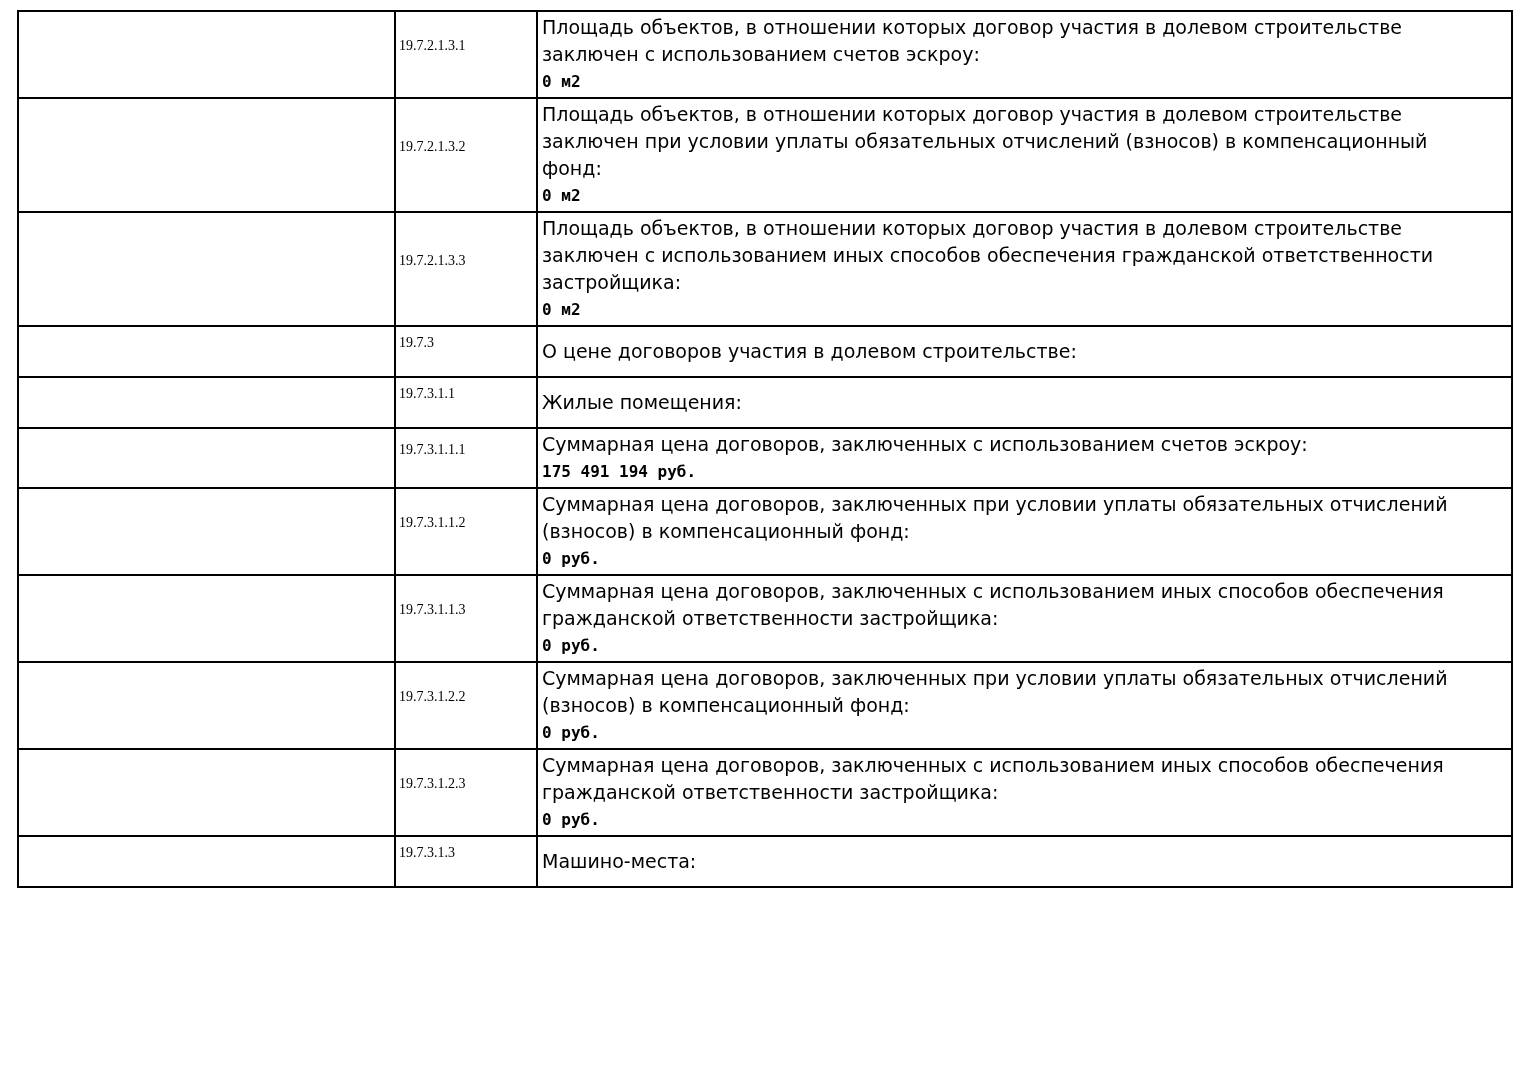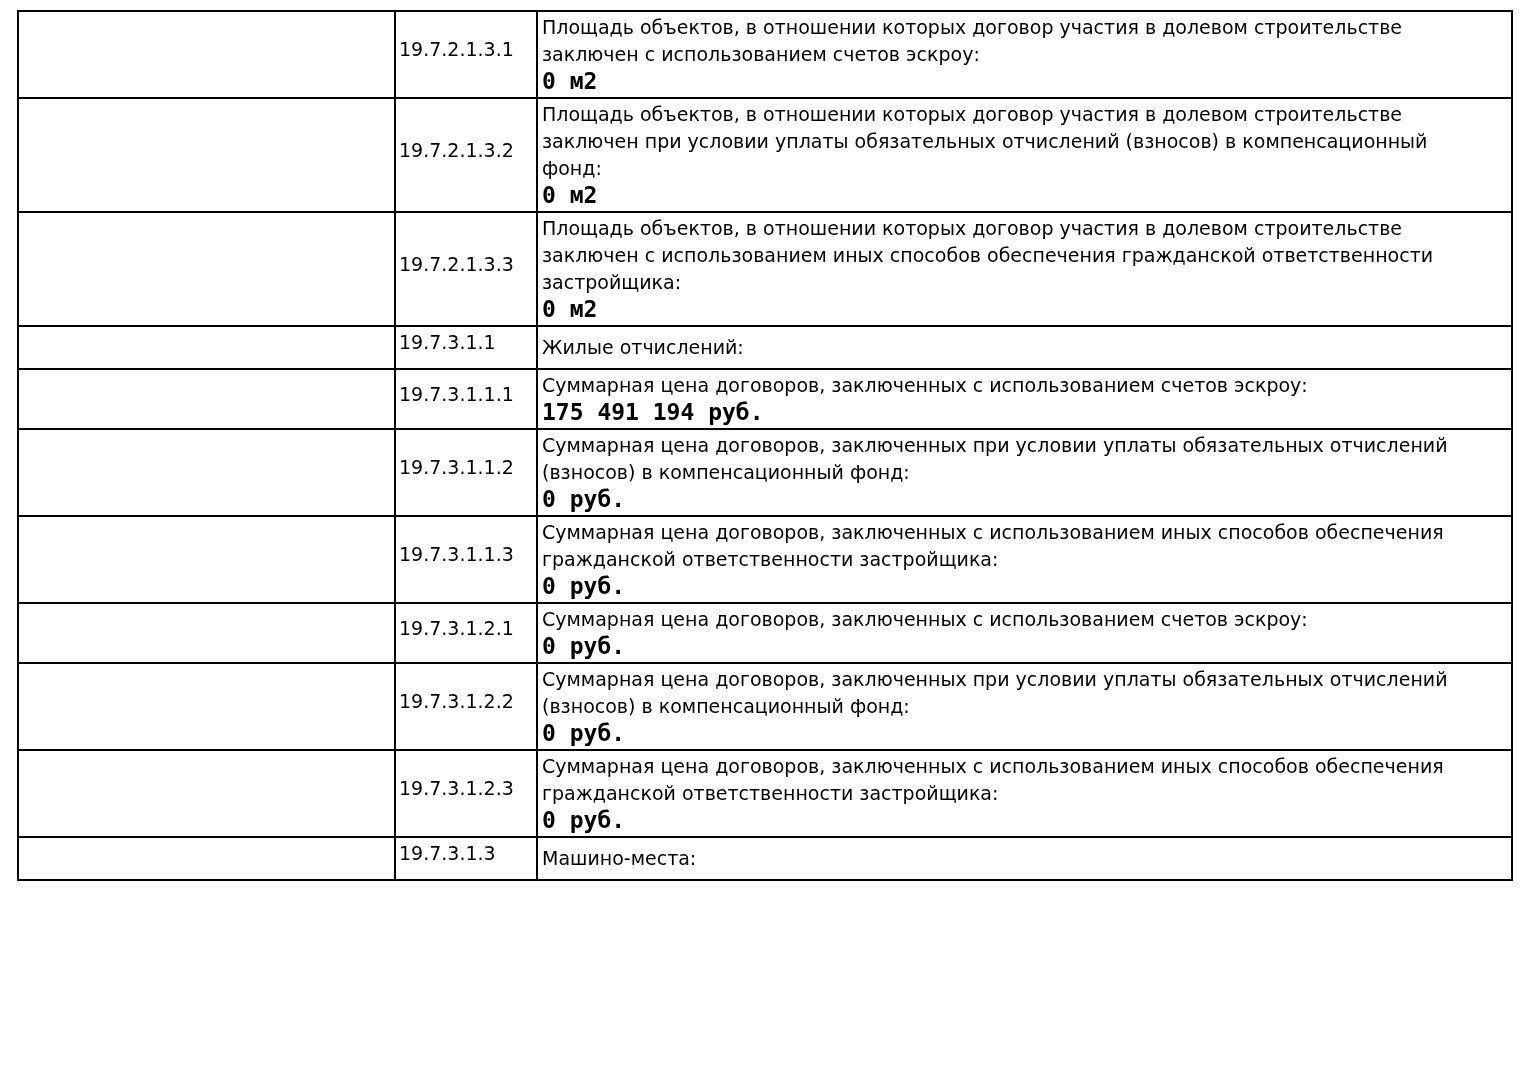--- a/index.html
+++ b/index.html
@@ -23,38 +23,39 @@
     table-layout: fixed;
   }
   table.decl td {
     border: 2px solid #000000;
     vertical-align: middle;
     overflow: hidden;
   }
   td.c-spacer { width: 373px; }
   td.c-num {
     width: 136px;
-    font-size: 19px;
+    font-size: 14px;
     line-height: 27px;
-    padding: 2px 1px 12px 3px;
+    padding: 2px 1px 20px 3px;
     white-space: nowrap;
+    font-family: Liberation Serif, serif;
   }
   td.c-text {
     font-size: 19px;
     line-height: 27px;
     padding: 2px 4px 2px 4px;
     margin-left: 12px;
   }
   .row-label {
     white-space: pre-line;
   }
   .row-value {
     font-family: "DejaVu Sans Mono", "Liberation Mono", monospace;
     font-weight: bold;
-    font-size: 23px;
+    font-size: 16px;
     line-height: 27px;
     white-space: pre;
   }
 </style>
 </head>
 <body>
 
 <table class="decl">
   <tbody>
   <tr>
@@ -88,29 +89,39 @@
       <span>19.7.2.1.3.3</span>
     </td>
     <td class="c-text">
       <div class="row-label">Площадь объектов, в отношении которых договор участия в долевом строительстве
 заключен с использованием иных способов обеспечения гражданской ответственности
 застройщика:</div>
       <div class="row-value">0 м2</div>
     </td>
   </tr>
 
+  <tr>
+    <td class="c-spacer"></td>
+    <td class="c-num">
+      <span>19.7.3</span>
+    </td>
+    <td class="c-text">
+      <div class="row-label">О цене договоров участия в долевом строительстве:</div>
+
+    </td>
+  </tr>
 
 
   <tr>
     <td class="c-spacer"></td>
     <td class="c-num">
       <span>19.7.3.1.1</span>
     </td>
     <td class="c-text">
-      <div class="row-label">Жилые отчислений:</div>
+      <div class="row-label">Жилые помещения:</div>
 
     </td>
   </tr>
 
   <tr>
     <td class="c-spacer"></td>
     <td class="c-num">
       <span>19.7.3.1.1.1</span>
     </td>
     <td class="c-text">
@@ -137,30 +148,20 @@
       <span>19.7.3.1.1.3</span>
     </td>
     <td class="c-text">
       <div class="row-label">Суммарная цена договоров, заключенных с использованием иных способов обеспечения
 гражданской ответственности застройщика:</div>
       <div class="row-value">0 руб.</div>
     </td>
   </tr>
 
 
-  <tr>
-    <td class="c-spacer"></td>
-    <td class="c-num">
-      <span>19.7.3.1.2.1</span>
-    </td>
-    <td class="c-text">
-      <div class="row-label">Суммарная цена договоров, заключенных с использованием счетов эскроу:</div>
-      <div class="row-value">0 руб.</div>
-    </td>
-  </tr>
 
   <tr>
     <td class="c-spacer"></td>
     <td class="c-num">
       <span>19.7.3.1.2.2</span>
     </td>
     <td class="c-text">
       <div class="row-label">Суммарная цена договоров, заключенных при условии уплаты обязательных отчислений
 (взносов) в компенсационный фонд:</div>
       <div class="row-value">0 руб.</div>

